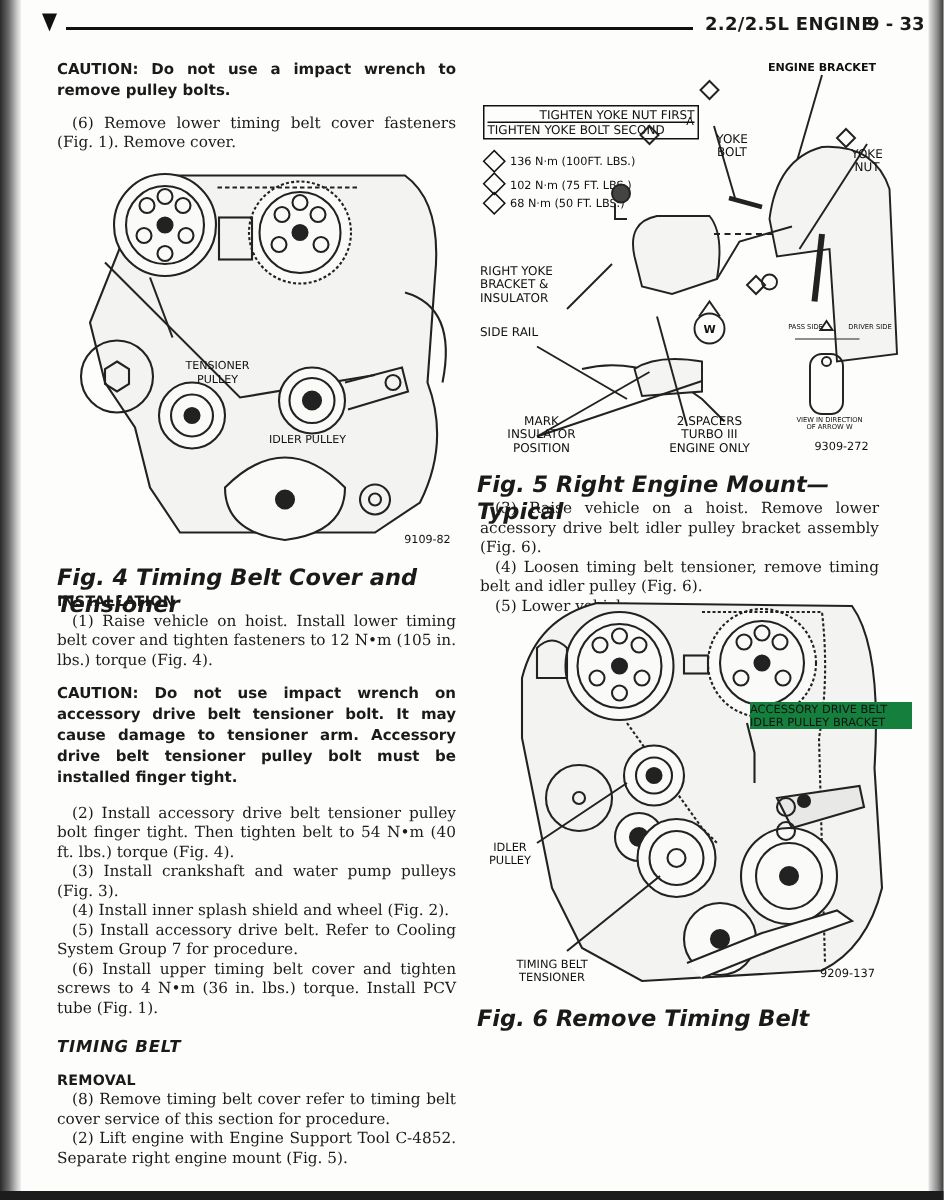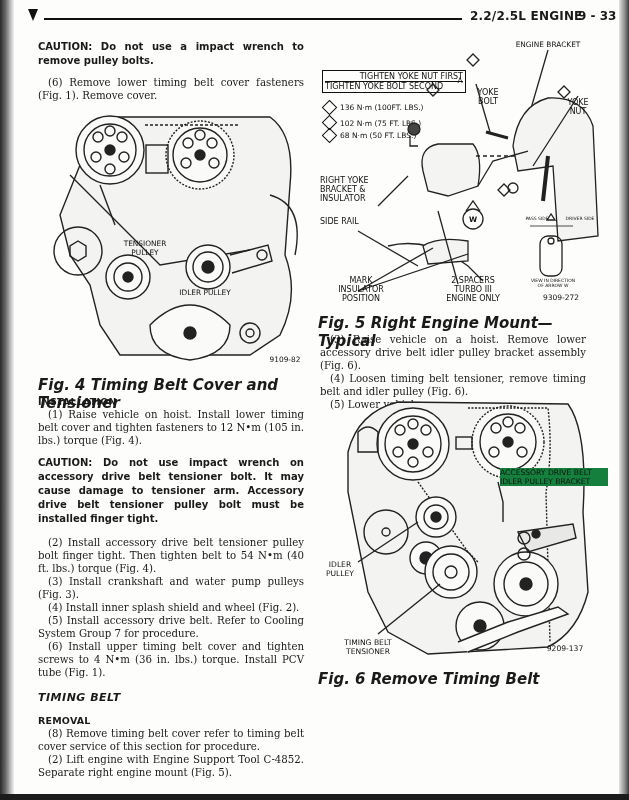--- a/index.html
+++ b/index.html
@@ -101,21 +101,21 @@
     <p class="ind">(5) Install accessory drive belt. Refer to Cooling System Group 7 for procedure.</p>
     <p class="ind">(6) Install upper timing belt cover and tighten screws to 4 N•m (36 in. lbs.) torque. Install PCV tube (Fig. 1).</p>
   </div>
   <div class="h-sec" style="margin-top:12px;">TIMING BELT</div>
   <div class="h-sub" style="margin-top:10px;">REMOVAL</div>
   <p class="ind">(8) Remove timing belt cover refer to timing belt cover service of this section for procedure.</p>
   <p class="ind">(2) Lift engine with Engine Support Tool C-4852. Separate right engine mount (Fig. 5).</p>
 </div>
 
 <div class="figbox" style="left:318px; top:36px; width:290px; height:270px;">
-  <div class="lbl" style="left:180px; top:4px; width:100px; font-weight:normal;">ENGINE BRACKET</div>
+  <div class="lbl" style="left:180px; top:4px; width:100px; font-weight:bold;">ENGINE BRACKET</div>
   <div style="position:absolute; left:4px; top:34px; width:138px; border:1px solid #111; padding:1px 2px;">
     <div class="lbl" style="position:static; text-align:right; font-size:8px;">TIGHTEN YOKE NUT FIRST</div>
     <div class="lbl" style="position:static; text-align:left; font-size:8px; border-top:1px solid #111;">TIGHTEN YOKE BOLT SECOND</div>
   </div>
   <div style="position:absolute; left:4px; top:64px; width:150px;">
     <div style="display:flex; align-items:center; height:14px;">
       <span style="display:inline-block; width:9px; height:9px; border:1px solid #111; transform:rotate(45deg); margin:0 5px 0 2px; font-size:6px; line-height:9px; text-align:center; font-family:'DejaVu Sans',sans-serif;"></span>
       <span class="lbl" style="position:static; font-size:7.5px;">136 N·m (100FT. LBS.)</span>
     </div>
     <div style="display:flex; align-items:flex-end; height:14px;">

